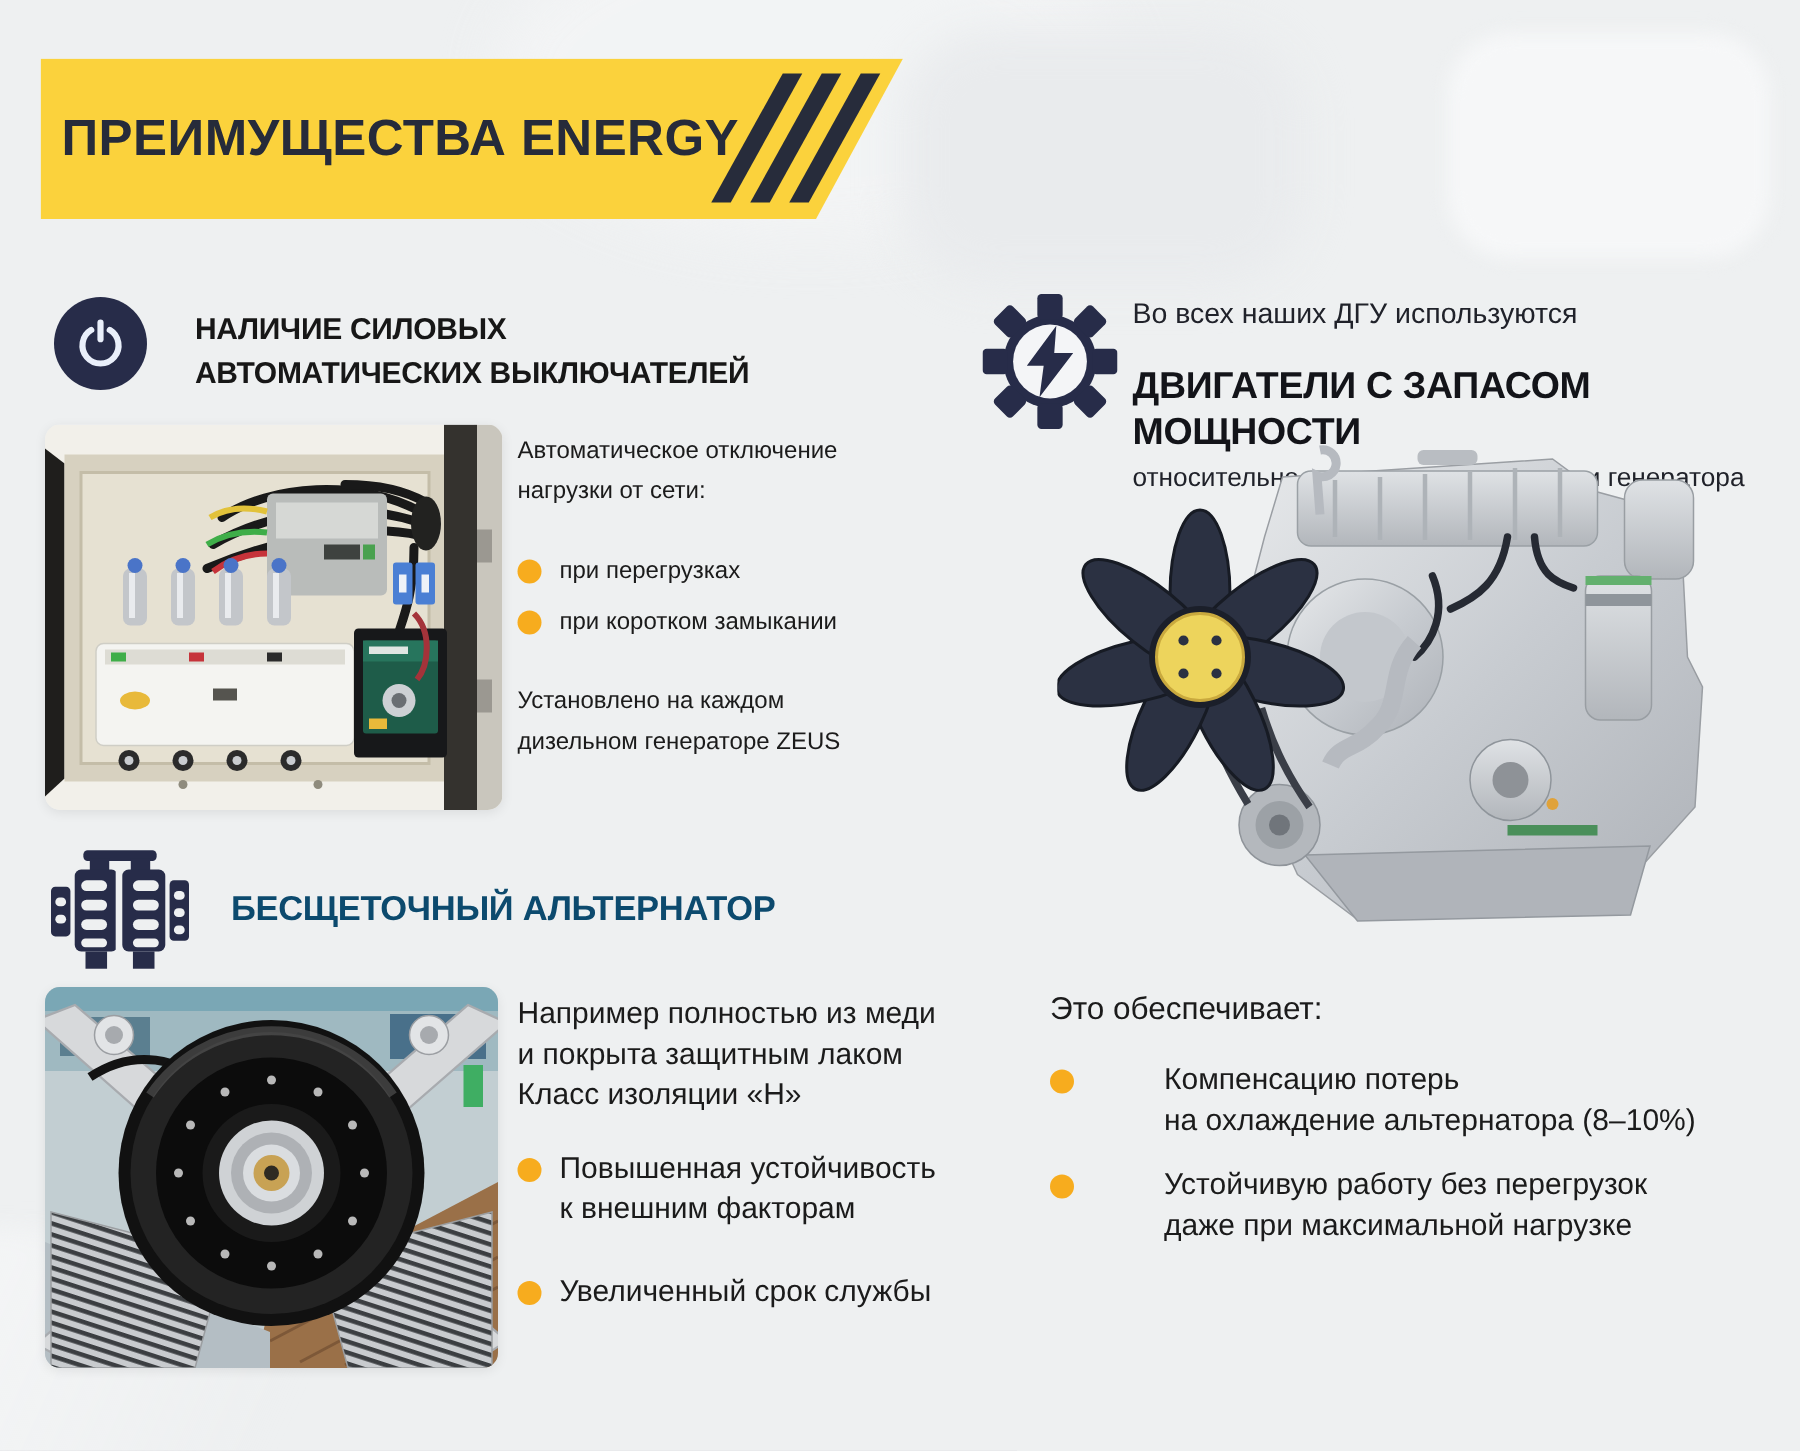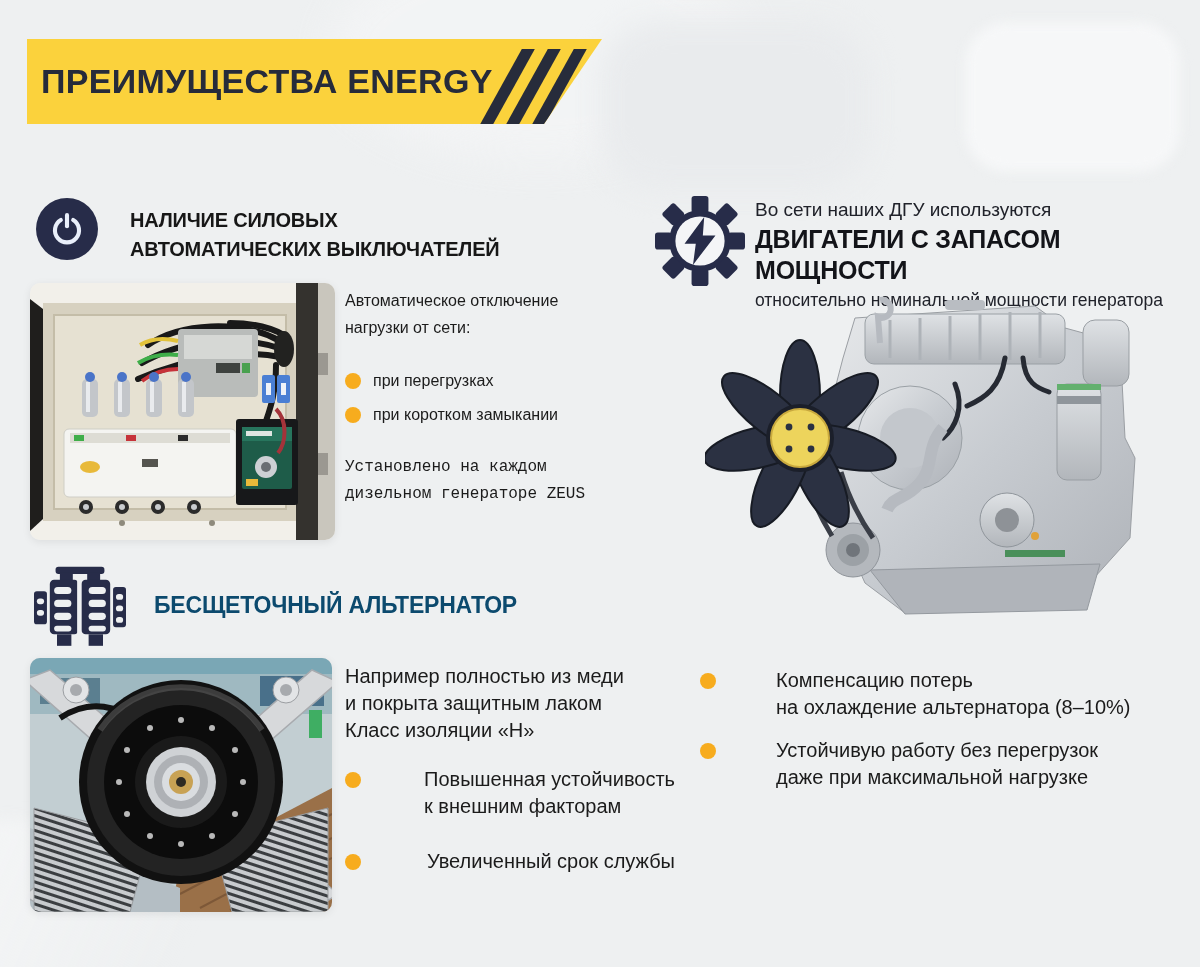--- a/index.html
+++ b/index.html
@@ -7,60 +7,60 @@
   .page{position:relative;width:1200px;height:967px;margin:0 auto;overflow:hidden;
         background:#eef0f1;}
   
   .bg-blob{position:absolute;pointer-events:none;}
   .blob-a{left:600px;top:20px;width:270px;height:170px;border-radius:60px;background:#e9ebed;filter:blur(14px);}
   .blob-b{left:965px;top:22px;width:215px;height:150px;border-radius:42px;background:#f6f7f8;filter:blur(6px);}
   .blob-c{left:330px;top:-60px;width:420px;height:220px;border-radius:50%;background:#f4f5f6;filter:blur(18px);opacity:.8;}
   .blob-d{left:-80px;top:820px;width:420px;height:260px;background:linear-gradient(115deg,#f5f6f7 0%,rgba(245,246,247,0) 60%);filter:blur(8px);}
 
   
-  .banner{position:absolute;left:27px;top:39px;width:575px;height:85px;background:#FBD23C;
+  .banner{position:absolute;left:27px;top:39px;width:575px;height:107px;background:#FBD23C;
           clip-path:polygon(0 0,100% 0,calc(100% - 58px) 100%,0 100%);
           display:flex;align-items:center;}
   .banner-title{padding-left:14px;font-size:34px;font-weight:bold;color:#262B3A;letter-spacing:.3px;white-space:nowrap;}
   .stripe{position:absolute;top:10px;width:13px;height:86px;background:#272C3B;transform:skewX(-29deg);}
   .stripe.s1{left:471px;}.stripe.s2{left:497px;}.stripe.s3{left:523px;}
 
   
   .icon-circle{position:absolute;left:36px;top:198px;width:62px;height:62px;border-radius:50%;background:#272C49;
                display:flex;align-items:center;justify-content:center;}
   .h-left1{position:absolute;left:130px;top:206px;font-size:20px;line-height:29px;font-weight:bold;
            color:#171717;letter-spacing:-.2px;white-space:pre-line;}
   .icon-alt{position:absolute;left:34px;top:563px;width:92px;height:88px;}
   .h-left2{position:absolute;left:130px;top:592px;font-size:23px;font-weight:bold;color:#0c4a6e;letter-spacing:-.2px;margin-left:24px;}
 
   .icon-gear{position:absolute;left:655px;top:196px;width:90px;height:90px;}
   .rhead{position:absolute;left:755px;top:197px;width:440px;}
   .rhead .pre{font-size:19px;line-height:25px;color:#20222a;}
-  .rhead .main{font-size:25px;line-height:31px;font-weight:bold;color:#131419;letter-spacing:-.2px;margin-top:2px;}
+  .rhead .main{font-size:25px;line-height:31px;font-weight:bold;color:#131419;letter-spacing:-.2px;margin-top:20px;}
   .rhead .sub{font-size:17.5px;line-height:24px;color:#20222a;margin-top:2px;}
 
   
   .photo{position:absolute;border-radius:10px;overflow:hidden;box-shadow:0 2px 8px rgba(0,0,0,.08);}
   .photo svg{display:block;}
   .photo-cabinet{left:30px;top:283px;width:305px;height:257px;}
   .photo-alternator{left:30px;top:658px;width:302px;height:254px;}
   .engine-art{position:absolute;left:705px;top:288px;width:470px;height:335px;}
 
   
   .tblock{position:absolute;color:#1b1b1b;}
   .t1{left:345px;top:287px;width:305px;font-size:16px;line-height:27px;}
   .t2{left:345px;top:663px;width:330px;font-size:20px;line-height:27px;}
   .t3{left:700px;top:645px;width:490px;}
   .pre-line{white-space:pre-line;}
   .bullets{margin:26px 0 0 0;padding:0;list-style:none;}
   .bullets li{display:flex;align-items:flex-start;margin:0 0 7px 0;}
   .bullets .dot{flex:0 0 16px;width:16px;height:16px;border-radius:50%;background:#F7AC1E;margin:6px 12px 0 0;}
-  .t1 .footer{margin-top:26px;font-family:Liberation Mono, monospace;}
+  .t1 .footer{margin-top:26px;}
   .t2 .bullets{margin-top:22px;}
-  .t2 .bullets li{margin-bottom:28px;justify-content:space-between;}
+  .t2 .bullets li{margin-bottom:28px;}
   .t3 .example{font-size:21px;line-height:29px;}
   .t3 .provides{font-size:21px;margin-top:16px;}
   .t3 .bullets{margin-top:22px;font-size:20px;line-height:27px;}
   .t3 .bullets li{margin-bottom:16px;gap:48px;}
 </style>
 </head>
 <body>
 
 <div class="page">
 
@@ -322,21 +322,21 @@
           <rect x="45" y="7" width="12" height="12" rx="2" transform="rotate(45 51 13)"></rect>
           <rect x="7" y="45" width="12" height="12" rx="2" transform="rotate(45 13 51)"></rect>
           <rect x="45" y="45" width="12" height="12" rx="2" transform="rotate(45 51 51)"></rect>
         </g>
       </g>
       <circle cx="32" cy="32" r="17.5" fill="#f4f5f7"></circle>
       <path d="M35 15 L21 34 h8 L27 49 L43 28 h-9 Z" fill="#272C49"></path>
     </svg>
   </div>
   <div class="rhead">
-    <div class="pre">Во сети наших ДГУ используются</div>
+    <div class="pre">Во всех наших ДГУ используются</div>
     <div class="main">ДВИГАТЕЛИ С ЗАПАСОМ МОЩНОСТИ</div>
     <div class="sub">относительно номинальной мощности генератора</div>
   </div>
 
   <div class="engine-art">
     <svg width="470" height="335" viewBox="0 0 470 335">
       <defs>
         <linearGradient id="silv" x1="0" y1="0" x2="1" y2="1">
           <stop offset="0" stop-color="#e7e9eb"></stop>
             <stop offset=".5" stop-color="#c8ccd1"></stop>
@@ -407,20 +407,21 @@
           <circle cx="-11" cy="11" r="3.4"></circle>
             <circle cx="11" cy="11" r="3.4"></circle>
         </g>
       </g>
 
       <path d="M175,12 a9 9 0 1 1 -2 17 l2,26" stroke="#b6bac0" stroke-width="6" fill="none"></path>
     </svg>
   </div>
 
   <div class="tblock t3">
+    <div class="provides">Это обеспечивает:</div>
     <ul class="bullets">
       <li>
         <span class="dot"></span>
         <span class="pre-line">Компенсацию потерь
 на охлаждение альтернатора (8–10%)</span>
       </li>
       <li>
         <span class="dot"></span>
         <span class="pre-line">Устойчивую работу без перегрузок
 даже при максимальной нагрузке</span>

